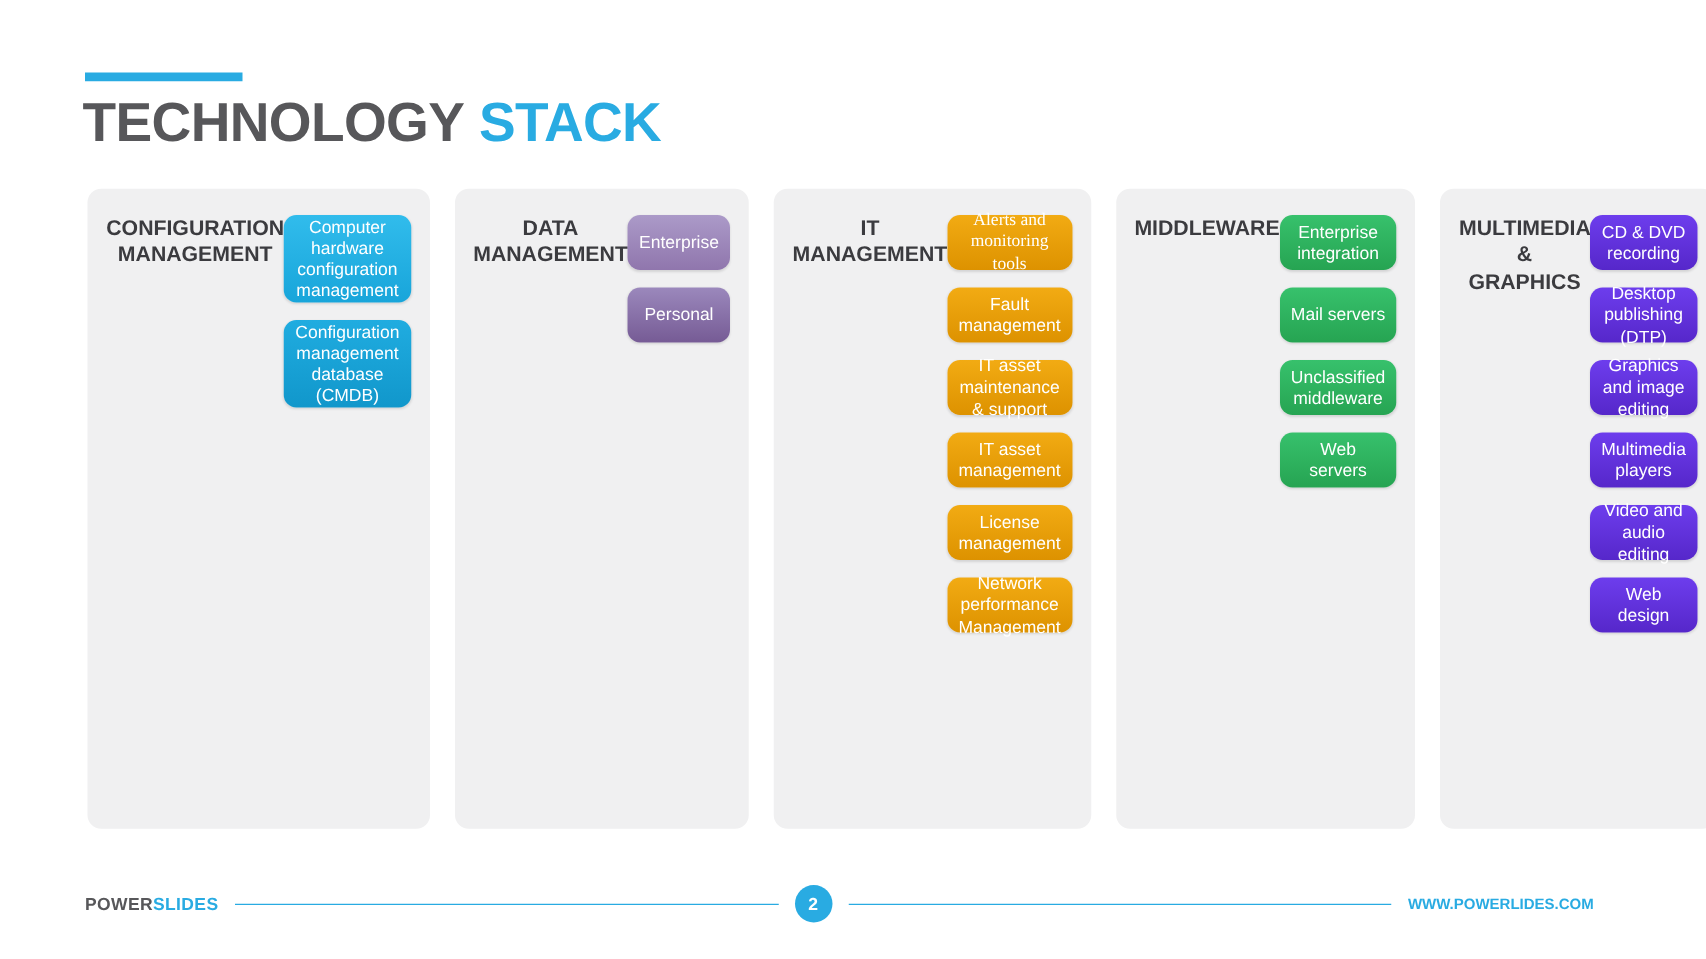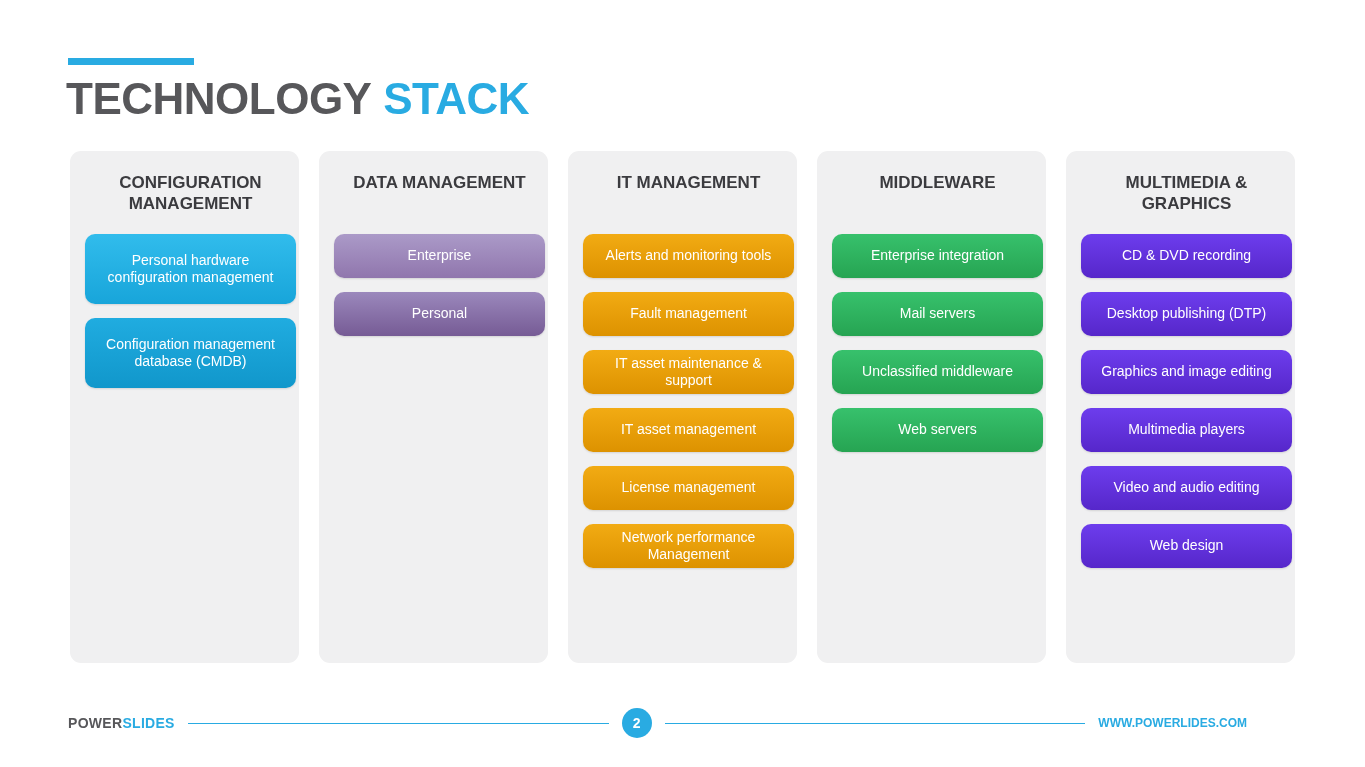--- a/index.html
+++ b/index.html
@@ -28,22 +28,22 @@
   
   .columns {
     position: absolute; left: 70px; top: 151px;
     width: 1225px; height: 512px;
     display: flex; gap: 20px;
   }
   .panel {
     flex: 1 1 0;
     background: #f0f0f1;
     border-radius: 11px;
-    padding: 21px 3px 0 15px;
-    display: flex; flex-direction: column;
+    padding: 21px 15px 0 15px;
+    display: flex; 
   }
   .panel-header {
     min-height: 47px;
     font-size: 17px; font-weight: bold; color: #3b3b3f;
     text-align: center; line-height: 1.25;
     margin-bottom: 15px;
     display: block;
   }
   .items { display: flex; flex-direction: column; gap: 14px; }
   .item {
@@ -55,21 +55,21 @@
     font-size: 14px; line-height: 1.22;
     padding: 0 9px;
     box-shadow: 0 1px 2px rgba(0,0,0,0.12);
   }
   .panel.tall .item { height: 70px; }
 
   
   .footer {
     position: absolute; left: 0; top: 706px; width: 1365px; height: 34px;
     display: flex; align-items: center;
-    padding: 0 118px 0 68px;
+    padding: 0 90px 0 68px;
   }
   .brand { font-size: 14px; font-weight: bold; letter-spacing: 0.3px; white-space: nowrap; }
   .brand .b-dark { color: #57575a; }
   .brand .b-accent { color: #29abe2; }
   .fline { flex: 1 1 auto; height: 0; border-top: 1.5px solid #29abe2; margin: 0 13px; }
   .page-badge {
     flex: 0 0 auto;
     width: 30px; height: 30px; border-radius: 50%;
     background: #29abe2; color: #ffffff;
     display: flex; align-items: center; justify-content: center;
@@ -82,37 +82,37 @@
 
 <div class="accent-bar"></div>
 
 <h1 class="title"><span class="t-dark">TECHNOLOGY</span><span class="t-dark">&nbsp;</span><span class="t-accent">STACK</span></h1>
 
 <div class="columns">
 
   <div class="panel tall">
     <div class="panel-header">CONFIGURATION MANAGEMENT</div>
     <div class="items">
-      <div class="item" style="background: linear-gradient(rgb(49, 188, 236) 0%, rgb(24, 165, 218) 100%);">Personal hardware configuration management</div>
+      <div class="item" style="background: linear-gradient(rgb(49, 188, 236) 0%, rgb(24, 165, 218) 100%);">Computer hardware configuration management</div>
       <div class="item" style="background: linear-gradient(rgb(32, 172, 224) 0%, rgb(17, 151, 203) 100%);">Configuration management database (CMDB)</div>
     </div>
   </div>
 
   <div class="panel">
     <div class="panel-header">DATA MANAGEMENT</div>
     <div class="items">
       <div class="item" style="background: linear-gradient(rgb(171, 154, 200) 0%, rgb(144, 118, 173) 100%);">Enterprise</div>
       <div class="item" style="background: linear-gradient(rgb(155, 136, 188) 0%, rgb(118, 91, 149) 100%); text-align: center;">Personal</div>
     </div>
   </div>
 
   <div class="panel">
     <div class="panel-header">IT MANAGEMENT</div>
     <div class="items">
-      <div class="item" style="background: linear-gradient(rgb(242, 171, 19) 0%, rgb(221, 146, 0) 100%);">Alerts and monitoring tools</div>
+      <div class="item" style="background: linear-gradient(rgb(242, 171, 19) 0%, rgb(221, 146, 0) 100%); font-family: Liberation Serif, serif;">Alerts and monitoring tools</div>
       <div class="item" style="background: linear-gradient(rgb(242, 171, 19) 0%, rgb(221, 146, 0) 100%);">Fault management</div>
       <div class="item" style="background: linear-gradient(rgb(242, 171, 19) 0%, rgb(221, 146, 0) 100%);">IT asset maintenance &amp; support</div>
       <div class="item" style="background: linear-gradient(rgb(242, 171, 19) 0%, rgb(221, 146, 0) 100%);">IT asset management</div>
       <div class="item" style="background: linear-gradient(rgb(242, 171, 19) 0%, rgb(221, 146, 0) 100%);">License management</div>
       <div class="item" style="background: linear-gradient(rgb(242, 171, 19) 0%, rgb(221, 146, 0) 100%);">Network performance Management</div>
     </div>
   </div>
 
   <div class="panel">
     <div class="panel-header">MIDDLEWARE</div>

